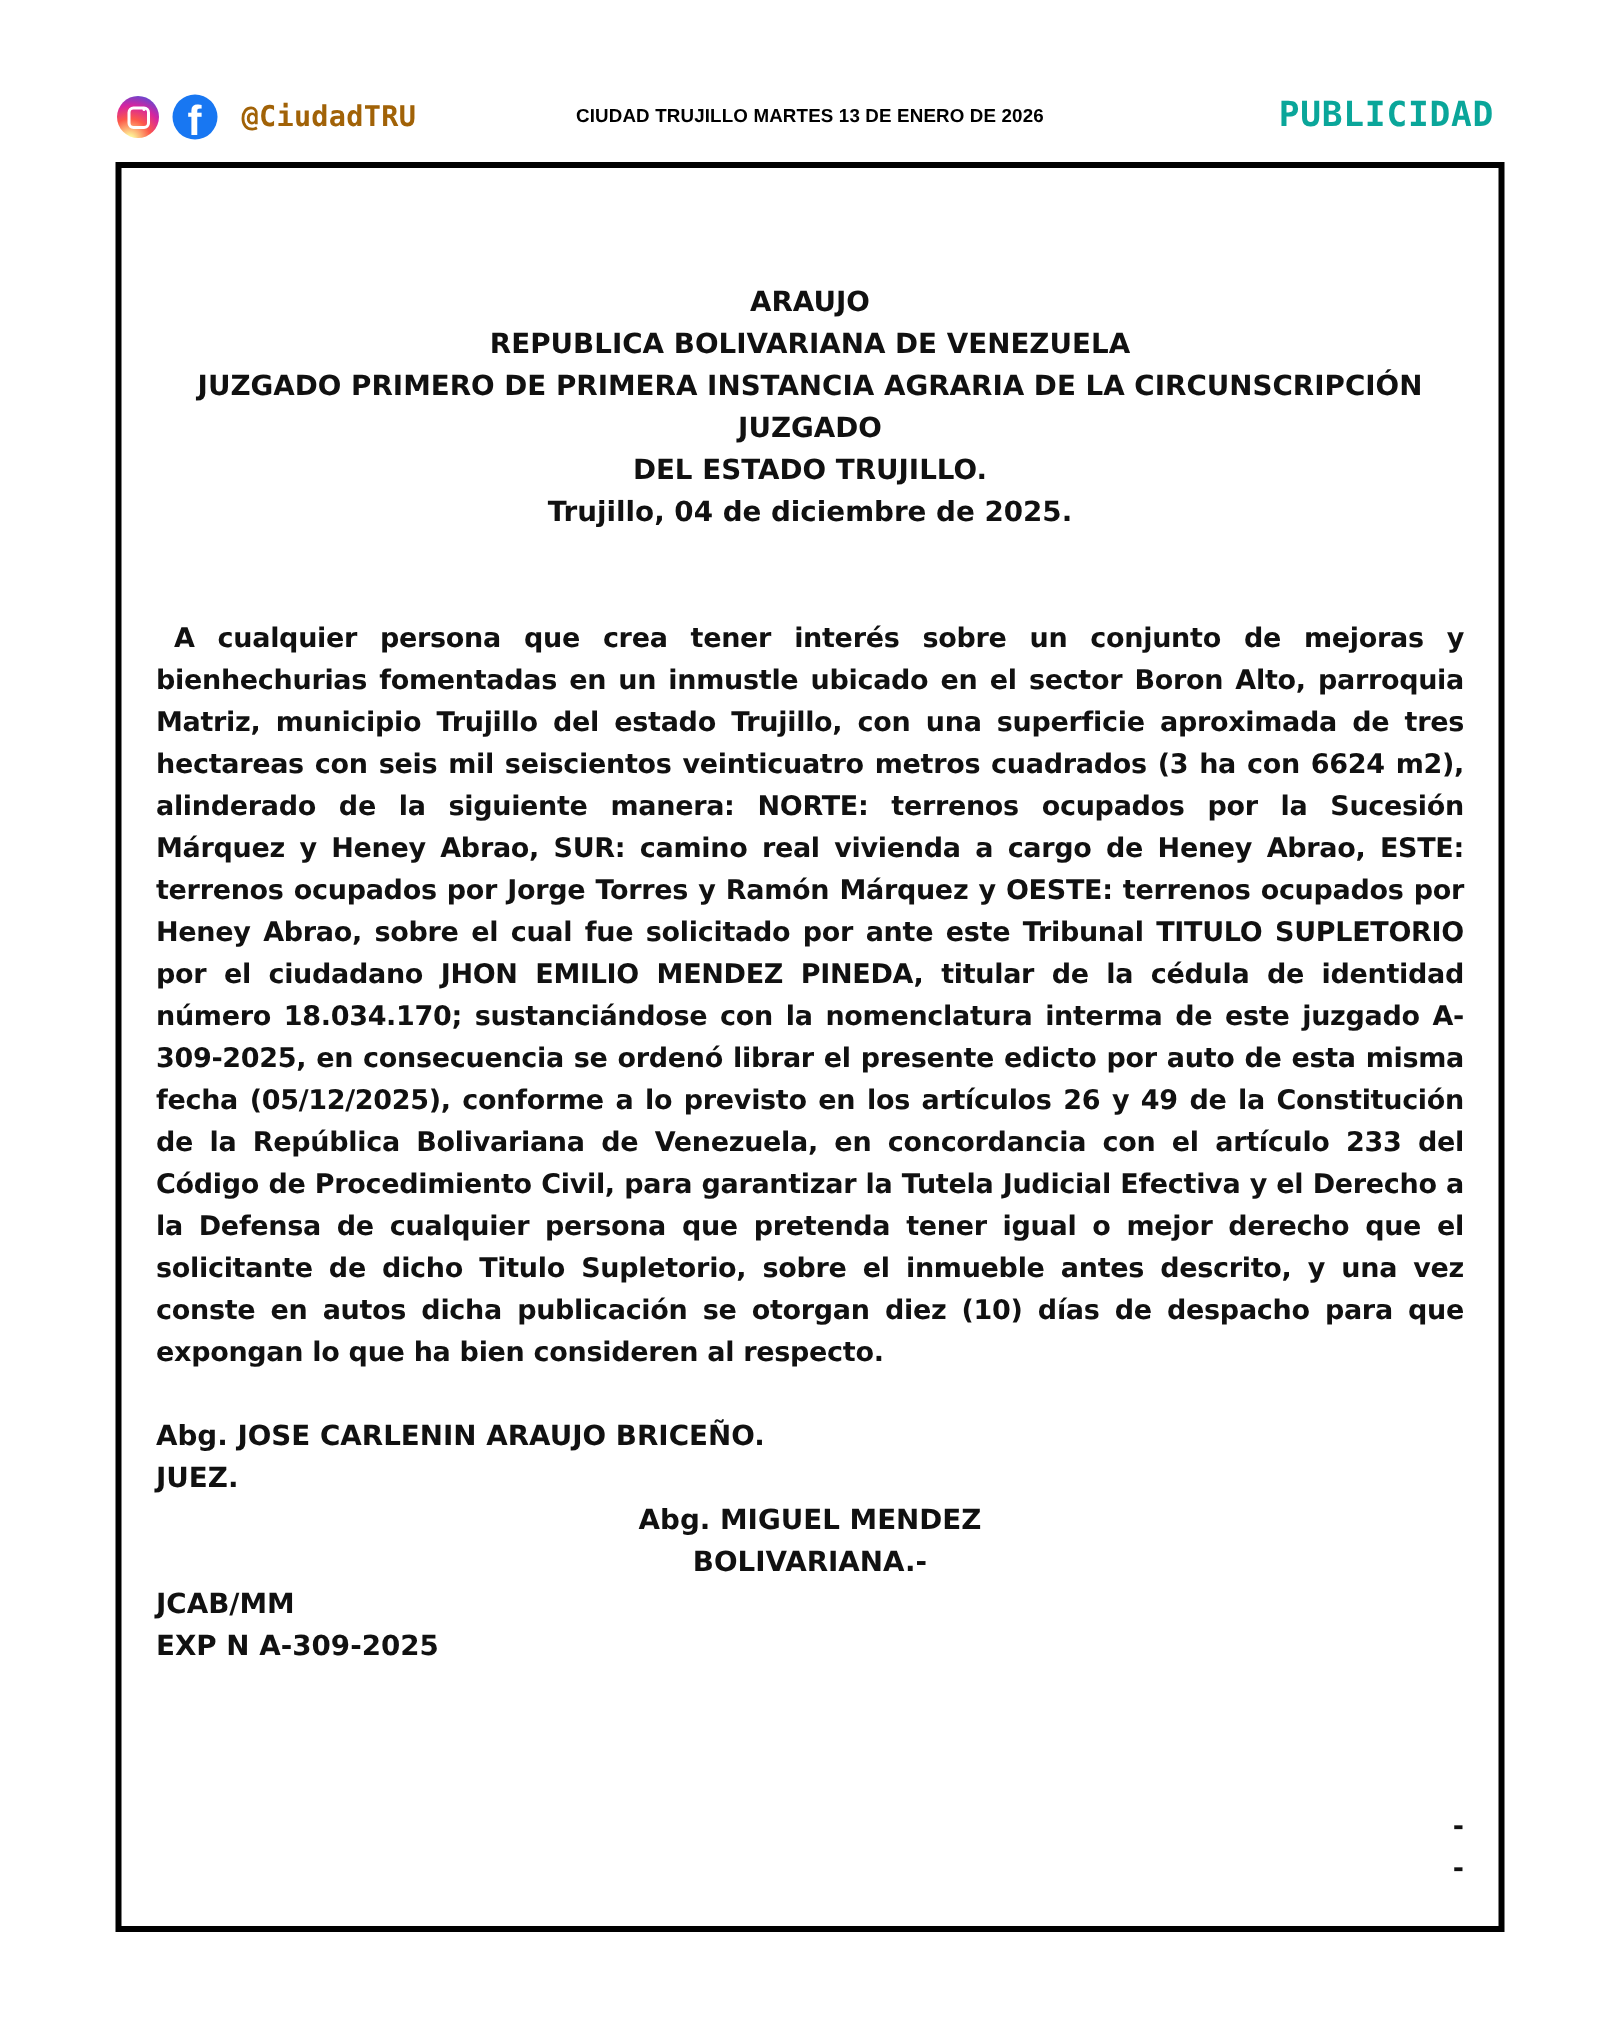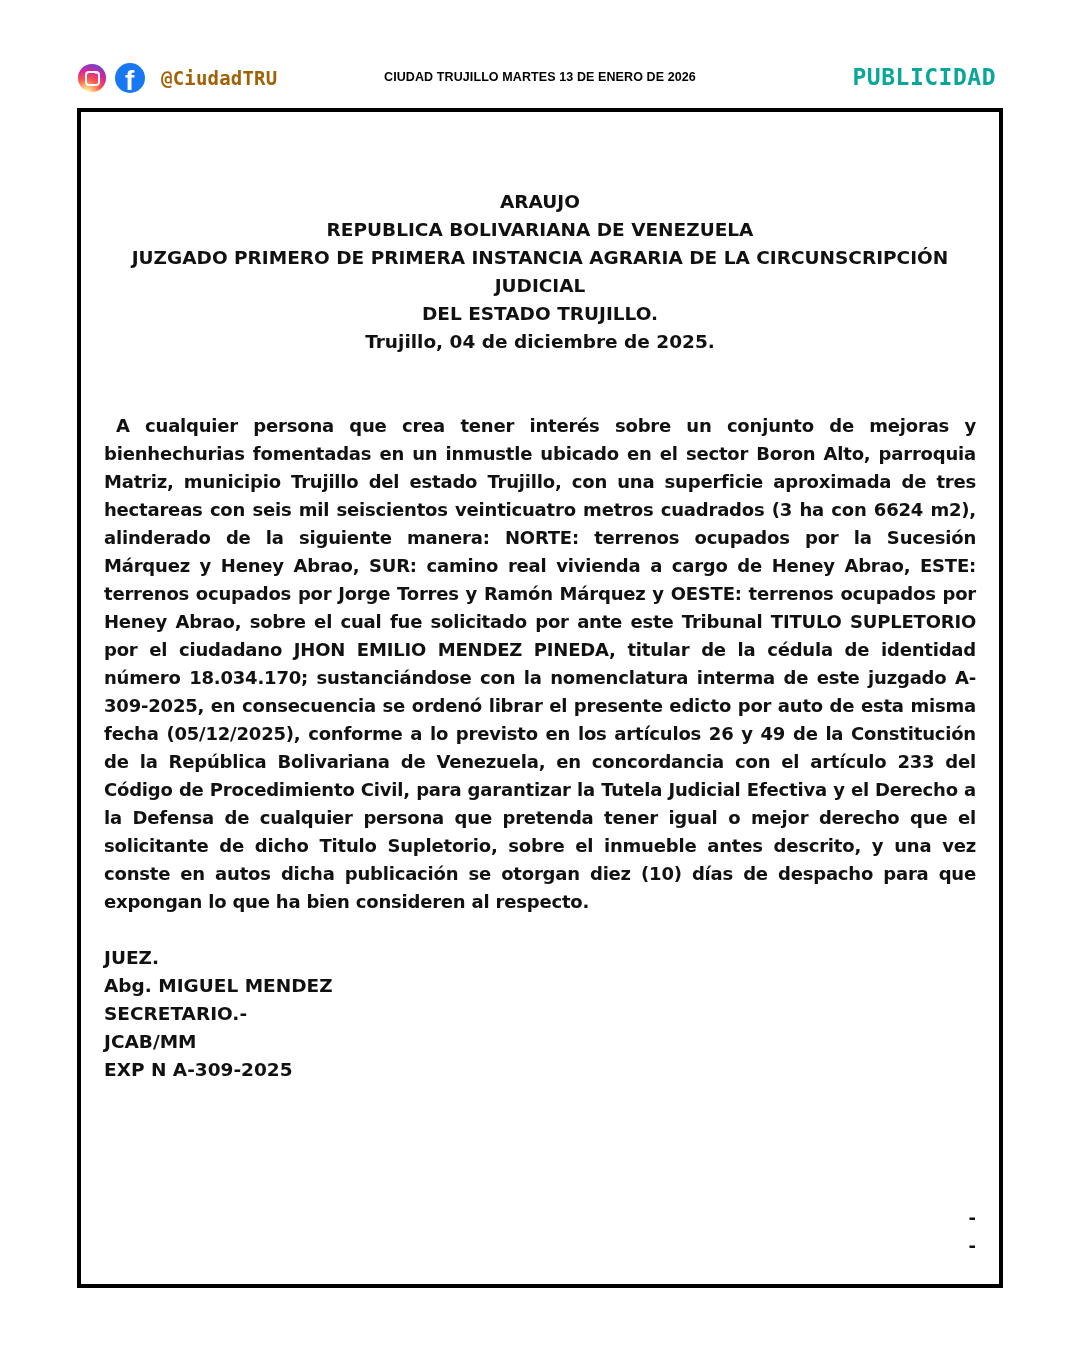--- a/index.html
+++ b/index.html
@@ -21,21 +21,21 @@
 
     .frame { position: absolute; left: 77px; top: 108px; width: 926px; height: 1180px; box-sizing: border-box; border: 4px solid #000; }
 
     .doc { position: absolute; left: 104px; top: 188px; width: 872px; font-family: "DejaVu Sans", sans-serif; font-weight: bold; font-size: 18.5px; line-height: 28px; color: #111; }
     .center { text-align: center; }
     .heading-line { display: block; }
     .spacer { height: 28px; }
     .subject { text-decoration: underline; text-decoration-thickness: 2px; text-underline-offset: 3px; }
     .body-text { text-align: justify; text-indent: 12px; font-size: 18px; letter-spacing: -0.2px; }
     .left { text-align: left; }
-    .right { text-align: left; }
+    .right { text-align: center; }
     .trail { position: absolute; right: 104px; font-weight: bold; font-size: 18px; line-height: 28px; }
   </style>
 </head>
 <body>
 
 <div class="topbar">
   <div class="social">
     <div class="ig-icon">
       <div class="ig-frame"></div>
       <div class="ig-dot"></div>
@@ -49,34 +49,35 @@
   <div class="section-label" style="color: rgb(10, 166, 154);">PUBLICIDAD</div>
 </div>
 
 <div class="frame"></div>
 
 <div class="doc">
   <div class="center">
     <span class="heading-line">ARAUJO</span>
     <span class="heading-line">REPUBLICA BOLIVARIANA DE VENEZUELA</span>
     <span class="heading-line">JUZGADO PRIMERO DE PRIMERA INSTANCIA AGRARIA DE LA CIRCUNSCRIPCIÓN</span>
-    <span class="heading-line">JUDICIAL</span>
+    <span class="heading-line">JUZGADO</span>
     <span class="heading-line">DEL ESTADO TRUJILLO.</span>
     <span class="heading-line">Trujillo, 04 de diciembre de 2025.</span>
   </div>
   <div class="spacer"></div>
   <div class="spacer"></div>
   <div class="body-text">A cualquier persona que crea tener interés sobre un conjunto de mejoras y bienhechurias fomentadas en un inmustle ubicado en el sector Boron Alto, parroquia Matriz, municipio Trujillo del estado Trujillo, con una superficie aproximada de tres hectareas con seis mil seiscientos veinticuatro metros cuadrados (3 ha con 6624 m2), alinderado de la siguiente manera: NORTE: terrenos ocupados por la Sucesión Márquez y Heney Abrao, SUR: camino real vivienda a cargo de Heney Abrao, ESTE: terrenos ocupados por Jorge Torres y Ramón Márquez y OESTE: terrenos ocupados por Heney Abrao, sobre el cual fue solicitado por ante este Tribunal TITULO SUPLETORIO por el ciudadano JHON EMILIO MENDEZ PINEDA, titular de la cédula de identidad número 18.034.170; sustanciándose con la nomenclatura interma de este juzgado A-309-2025, en consecuencia se ordenó librar el presente edicto por auto de esta misma fecha (05/12/2025), conforme a lo previsto en los artículos 26 y 49 de la Constitución de la República Bolivariana de Venezuela, en concordancia con el artículo 233 del Código de Procedimiento Civil, para garantizar la Tutela Judicial Efectiva y el Derecho a la Defensa de cualquier persona que pretenda tener igual o mejor derecho que el solicitante de dicho Titulo Supletorio, sobre el inmueble antes descrito, y una vez conste en autos dicha publicación se otorgan diez (10) días de despacho para que expongan lo que ha bien consideren al respecto.</div>
   <div class="spacer"></div>
   <div class="left">
+    <div>Abg. JOSE CARLENIN ARAUJO BRICEÑO.</div>
     <div>JUEZ.</div>
   </div>
   <div class="right">
     <div>Abg. MIGUEL MENDEZ</div>
-    <div>SECRETARIO.-</div>
+    <div>BOLIVARIANA.-</div>
   </div>
   <div class="left">
     <div>JCAB/MM</div>
     <div>EXP N A-309-2025</div>
   </div>
 </div>
 
 <div class="trail" style="top:1204px;">-</div>
 <div class="trail" style="top:1232px;">-</div>
 

